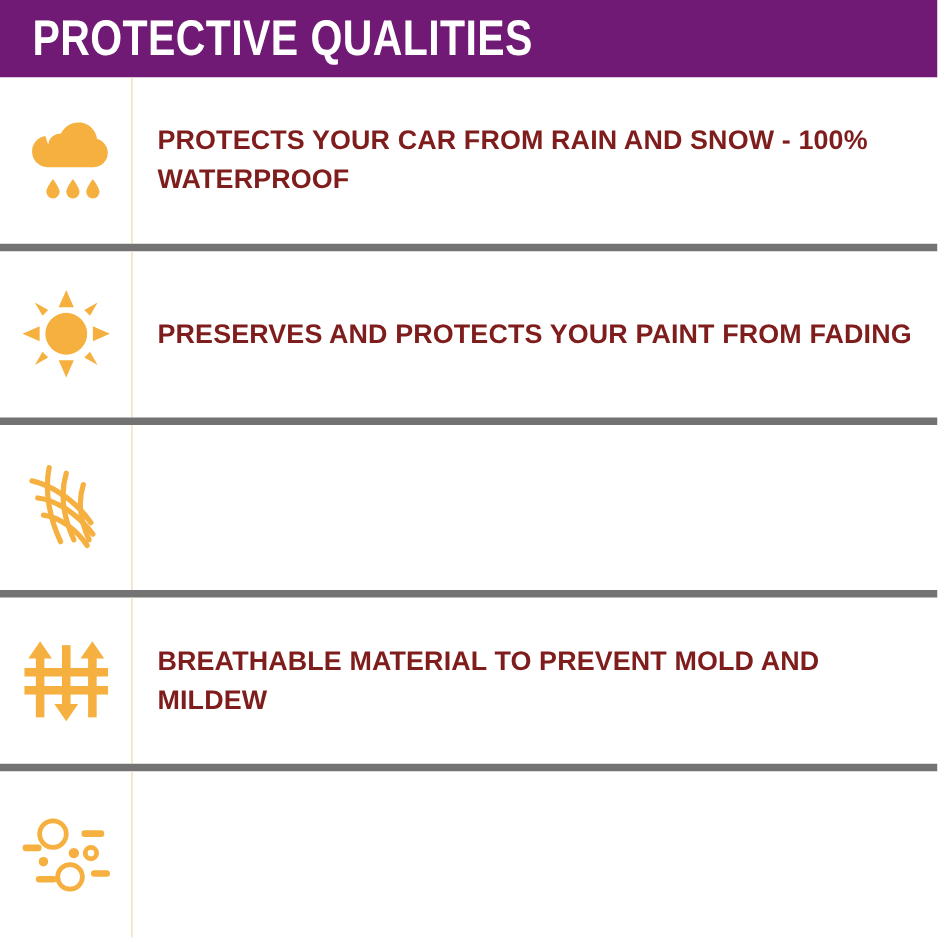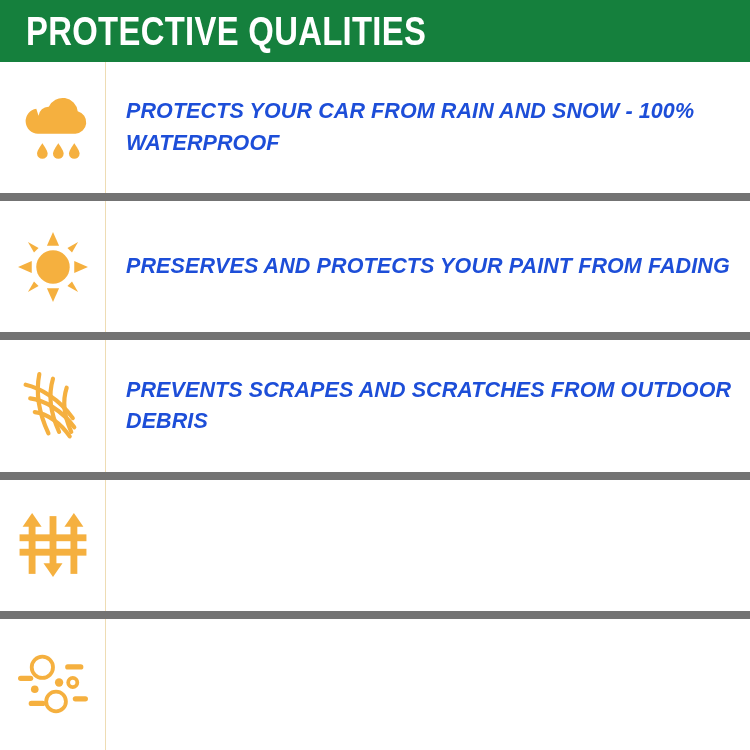--- a/index.html
+++ b/index.html
@@ -19,21 +19,21 @@
     height: 750px;
     position: relative;
     background: #ffffff;
     display: flex;
     flex-direction: column;
   }
 
   
   .header {
     height: 62px;
-    background: #15803d;
+    background: #701a75;
     display: flex;
     align-items: center;
     flex: 0 0 auto;
     box-sizing: border-box;
     padding-left: 26px;
   }
   .header-title {
     color: #ffffff;
     font-family: "Liberation Sans Narrow", "Liberation Sans", sans-serif;
     font-size: 40px;
@@ -50,21 +50,21 @@
     flex: 1 1 auto;
     display: flex;
     flex-direction: column;
   }
 
   .row {
     flex: 1 1 0;
     display: flex;
     align-items: stretch;
     position: relative;
-    border-top: 8px solid #737373;
+    border-top: 6px solid #737373;
     background: #ffffff;
     min-height: 0;
   }
   .row:first-child {
     border-top: none;
   }
 
   .icon-cell {
     flex: 0 0 106px;
     display: flex;
@@ -90,24 +90,23 @@
   }
 
   .text-cell {
     flex: 1 1 auto;
     display: flex;
     align-items: center;
     padding: 0 16px 0 20px;
     box-sizing: border-box;
   }
   .row-text {
-    color: #1d4ed8;
+    color: #7f1d1d;
     font-size: 21.5px;
     font-weight: bold;
-    font-style: italic;
     line-height: 1.45;
     letter-spacing: 0.1px;
     text-transform: uppercase;
   }
 </style>
 </head>
 <body>
 
 <div class="infographic">
 
@@ -158,43 +157,43 @@
           <g stroke="#f5b03f" stroke-width="5.5" fill="none" stroke-linecap="round">
             <path d="M14 22 C32 26 58 40 76 66"></path>
             <path d="M20 40 C38 42 62 56 78 78"></path>
             <path d="M26 58 C42 60 60 72 72 90"></path>
             <path d="M32 8 C28 28 30 56 44 86"></path>
             <path d="M50 14 C44 34 46 58 58 84"></path>
             <path d="M68 26 C62 44 64 62 74 84"></path>
           </g>
         </svg>
       </div>
-      <div class="text-cell">
-        <div class="row-text">PREVENTS SCRAPES AND SCRATCHES FROM OUTDOOR DEBRIS</div>
-      </div>
     </div>
 
     <div class="row">
       <div class="icon-cell">
         <svg class="icon-box" viewBox="0 0 100 100">
           <g fill="#f5b03f">
 
             <rect x="18" y="22" width="9" height="66"></rect>
             <polygon points="22.5,8 10,26 35,26"></polygon>
 
             <rect x="45.5" y="12" width="9" height="66"></rect>
             <polygon points="50,92 37.5,74 62.5,74"></polygon>
 
             <rect x="73" y="22" width="9" height="66"></rect>
             <polygon points="77.5,8 65,26 90,26"></polygon>
 
             <rect x="6" y="36" width="88" height="9"></rect>
             <rect x="6" y="55" width="88" height="9"></rect>
           </g>
         </svg>
+      </div>
+      <div class="text-cell">
+        <div class="row-text">BREATHABLE MATERIAL TO PREVENT MOLD AND MILDEW</div>
       </div>
     </div>
 
     <div class="row">
       <div class="icon-cell">
         <svg class="icon-box" viewBox="0 0 100 100">
           <g fill="none" stroke="#f5b03f" stroke-width="5">
             <circle cx="36" cy="28" r="14"></circle>
             <circle cx="54" cy="73" r="13"></circle>
             <circle cx="76" cy="48" r="6"></circle>

